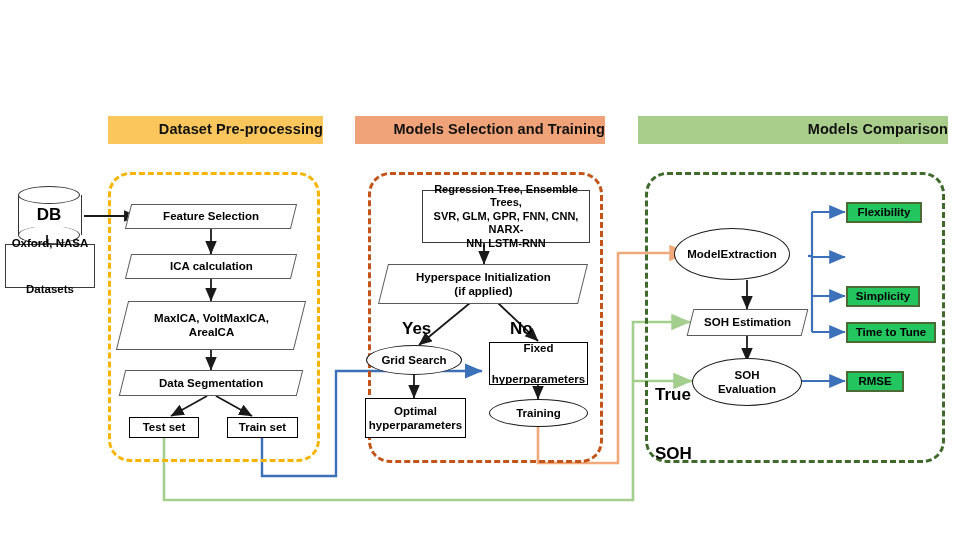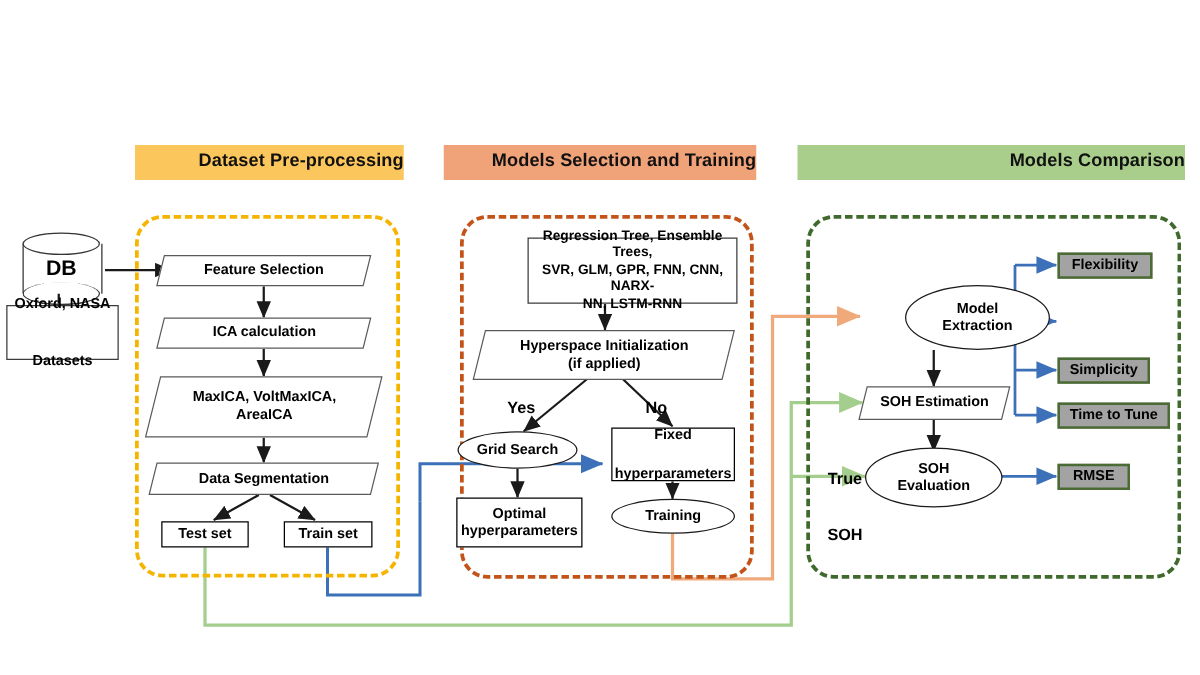--- a/index.html
+++ b/index.html
@@ -32,43 +32,43 @@
     background:#fff;box-sizing:border-box;
   }
   .rect{border:1.6px solid #3b3b3b;}
   .rect-thin{border:1.3px solid #000;}
   .para{
     border:1.6px solid #5a5a5a;
     transform:skewX(-14deg);
   }
   .para > span{display:block;transform:skewX(14deg);}
   .ellipse{border:1.6px solid #1a1a1a;border-radius:50%;}
-  .greenbox{border:2px solid #4a6b33;background:#a3a3a3;}
+  .greenbox{border:2px solid #4a6b33;background:#22c55e;}
 
   
   .cyl{position:absolute;}
   .cyl .body{
     position:absolute;left:0;top:9px;width:100%;height:calc(100% - 18px);
     border-left:1.6px solid #333;border-right:1.6px solid #333;background:#fff;
   }
   .cyl .top,.cyl .bot{
     position:absolute;left:0;width:100%;height:18px;
     border:1.6px solid #333;border-radius:50%;background:#fff;box-sizing:border-box;
   }
   .cyl .top{top:0;}
   .cyl .bot{bottom:0;border-top:none;background:transparent;}
   .cyl .lbl{
     position:absolute;left:0;top:0;width:100%;height:100%;
     display:flex;align-items:center;justify-content:center;
     font-size:17px;font-weight:700;color:#000;
   }
 
   .edge-label{
-    position:absolute;font-size:13px;font-weight:700;color:#000;
-    text-align:center;line-height:1.15;white-space:pre;
+    position:absolute;font-size:17px;font-weight:700;color:#000;
+    text-align:left;line-height:1.15;white-space:pre;
   }
 </style>
 </head>
 <body>
 
 <div id="stage">
 
   <svg id="wires" viewBox="0 0 960 540">
     <defs>
       <marker id="ah-black" markerWidth="9" markerHeight="9" refX="7.2" refY="3.2" orient="auto">
@@ -218,21 +218,21 @@
 
   <div class="abs node rect-thin" style="left:365px;top:398px;width:101px;height:40px;flex-direction:column;">
     <span>Optimal</span>
     <span>hyperparameters</span>
   </div>
 
   <div class="abs node ellipse" style="left:489px;top:399px;width:99px;height:28px;">
     <span>Training</span>
   </div>
 
-  <div class="abs node ellipse" style="left:724px;top:228px;width:116px;height:52px;flex-direction:column;">
+  <div class="abs node ellipse" style="left:674px;top:228px;width:116px;height:52px;flex-direction:row;">
     <span>Model</span>
     <span>Extraction</span>
   </div>
 
   <div class="abs node para" style="left:690px;top:309px;width:115px;height:27px;">
     <span>SOH Estimation</span>
   </div>
 
   <div class="abs node ellipse" style="left:692px;top:358px;width:110px;height:48px;flex-direction:column;">
     <span>SOH</span>

